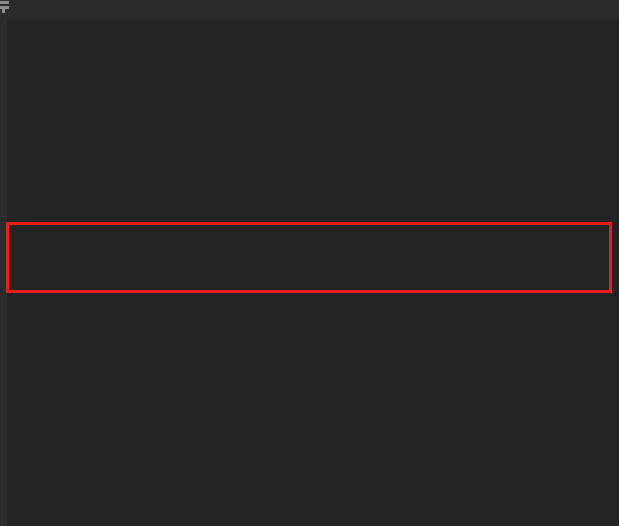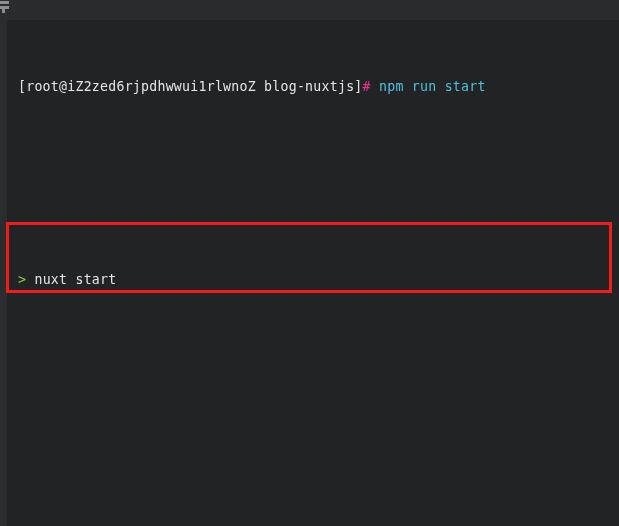--- a/index.html
+++ b/index.html
@@ -120,27 +120,25 @@
 
   <div id="corner-widget">
     <div class="bar b1"></div>
     <div class="bar b2"></div>
     <div class="stem"></div>
   </div>
 
   <div class="screen">
 
     
-    <div class="row"><span class="c-white">[root@iZ2zed6rjpdhwwui1rlwnoZ blog-nuxtjs]</span><span class="c-magenta">#</span><span class="c-white"> </span><span class="c-cyan">npm run start</span></div>
 
     <div class="row blank">&nbsp;</div>
 
     
 
-    <div class="row"><span class="c-green">&gt;</span><span> </span><span class="c-white">nuxt start</span></div>
 
     <div class="row blank">&nbsp;</div>
     <div class="row blank">&nbsp;</div>
 
     
     
 
     
     
 

